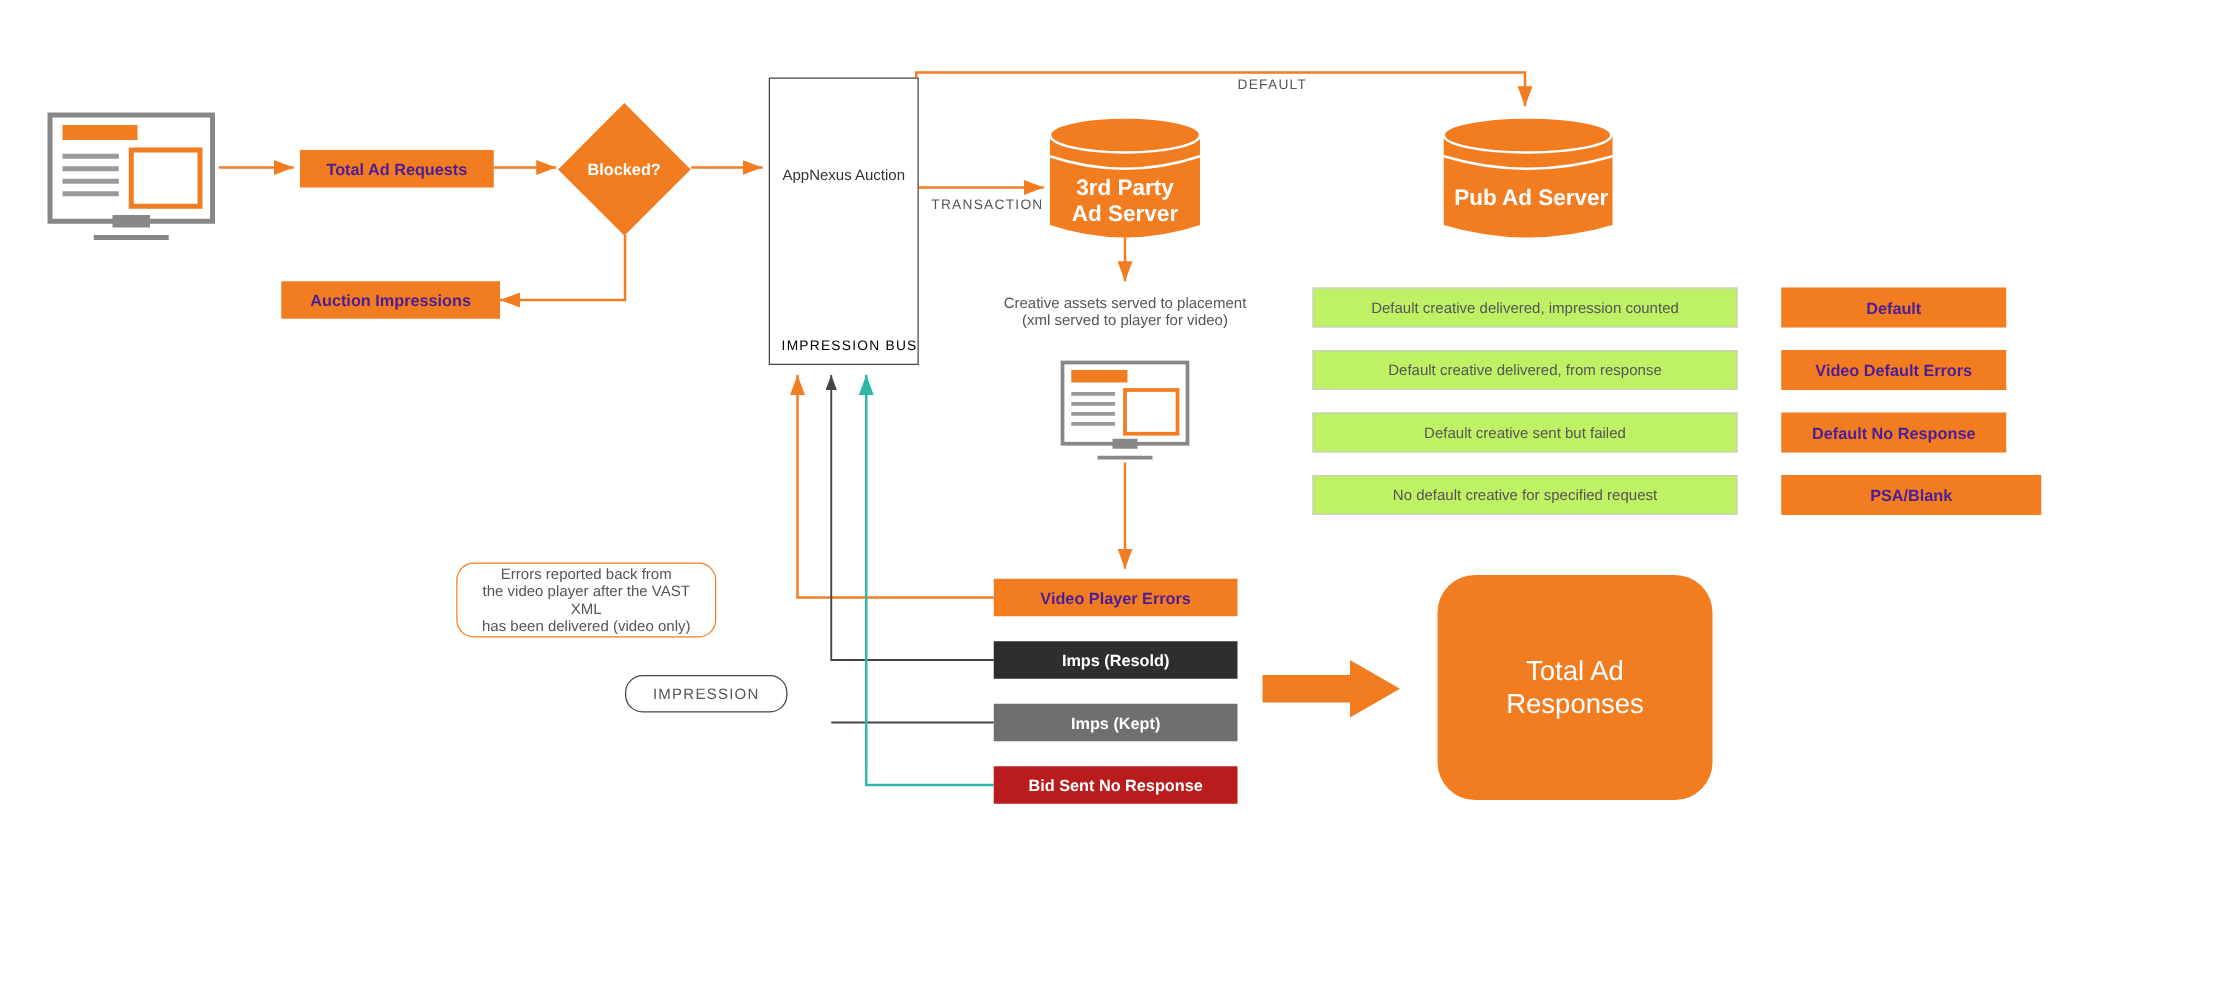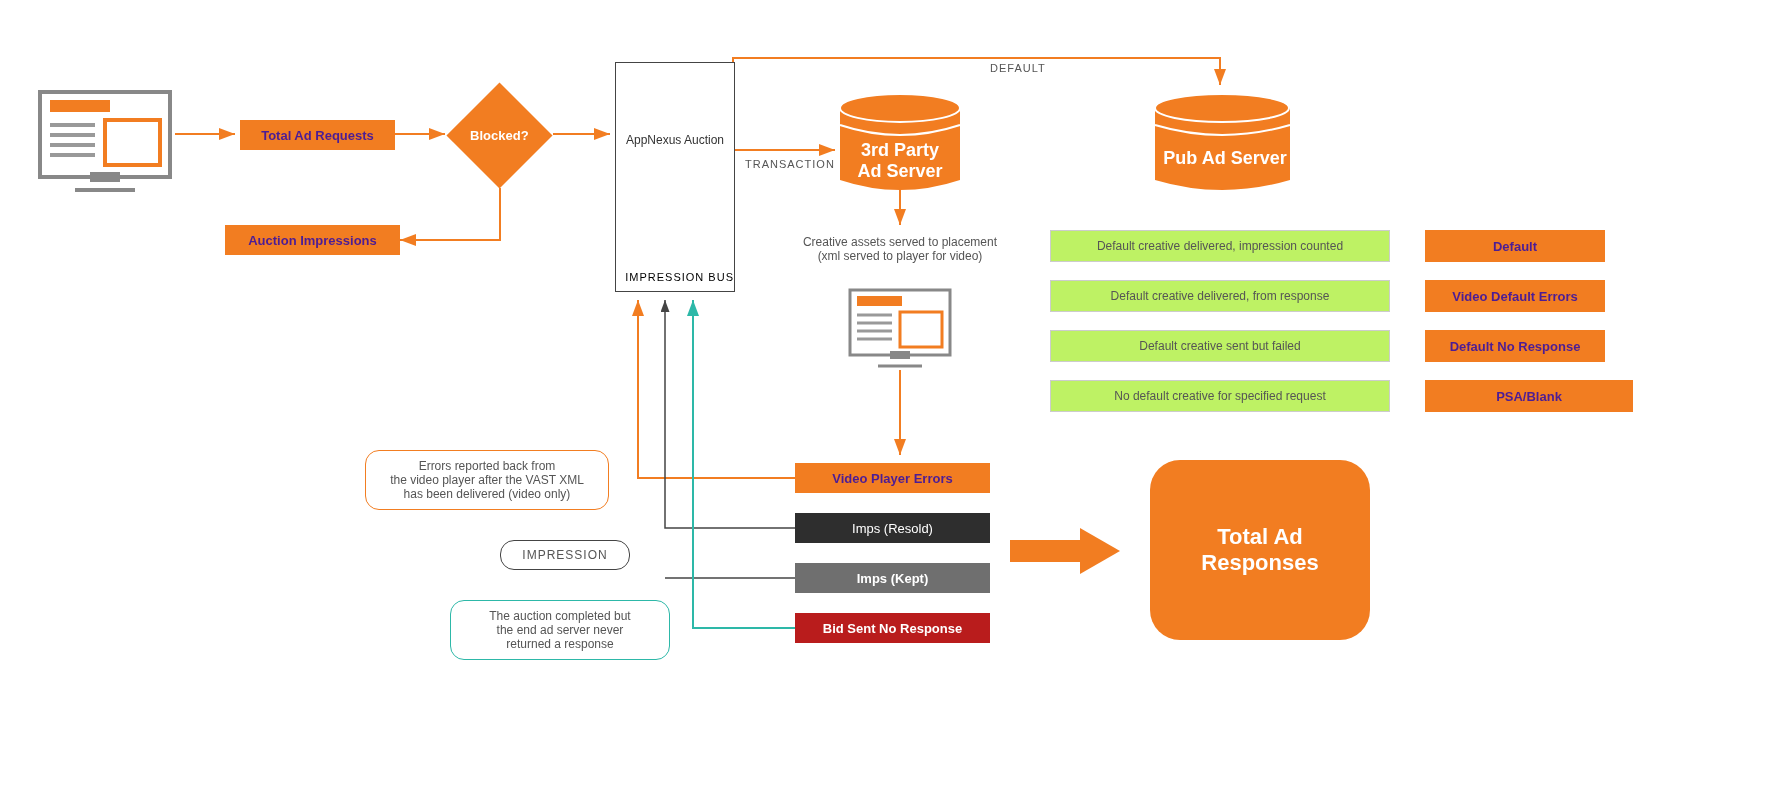--- a/index.html
+++ b/index.html
@@ -1,25 +1,25 @@
 <!DOCTYPE html>
 <html><head>
 <meta charset="utf-8">
 <style>
   html,body{margin:0;padding:0;background:#fff;font-family:Arial,Helvetica,sans-serif;font-size:13px;color:#333}
   .stage{position:relative;width:1776px;height:801px}
   svg{position:absolute;top:0;left:0}
   .box-orange{position:absolute;background:#f27d21;color:#4c1d95;display:flex;align-items:center;justify-content:center;font-weight:bold;padding:0 8px;box-sizing:border-box;text-align:center}
-  .box-dark{position:absolute;background:#2e2e2e;color:#fff;display:flex;align-items:center;justify-content:center;font-weight:normal}
+  .box-dark{position:absolute;background:#2e2e2e;color:#fff;display:flex;align-items:center;justify-content:center;font-weight:bold}
   .box-grey{position:absolute;background:#6f6f6f;color:#fff;display:flex;align-items:center;justify-content:center;font-weight:bold}
   .box-teal{position:absolute;background:#b91c1c;color:#fff;display:flex;align-items:center;justify-content:center;font-weight:bold}
   .box-outline{position:absolute;background:#bef264;border:1px solid #ccc;display:flex;align-items:center;justify-content:center;text-align:center;font-size:12px;color:#555;padding:4px 8px;box-sizing:border-box}
   .diamond{position:absolute;background:#f27d21;color:#fff;display:flex;align-items:center;justify-content:center;font-weight:bold;transform:rotate(45deg)}
   .diamond span{transform:rotate(-45deg)}
-  .big-round{position:absolute;background:#f27d21;color:#fff;display:flex;align-items:center;justify-content:center;border-radius:30px;font-size:22px;font-weight:bold;text-align:center}
+  .big-round{position:absolute;background:#f27d21;color:#fff;display:flex;align-items:center;justify-content:center;border-radius:30px;font-size:22px;font-weight:normal;text-align:center}
   .note{position:absolute;border-radius:14px;background:#fff;font-size:12px;color:#555;display:flex;align-items:center;justify-content:center;text-align:center;padding:8px 12px;box-sizing:border-box}
   .note-orange{border:1px solid #f27d21}
   .note-darkgrey{border:1px solid #444}
   .note-teal{border:1px solid #2db8a8}
   .label{position:absolute;font-size:11px;color:#555;letter-spacing:1px}
   .label-sm{position:absolute;font-size:12px;color:#555;text-align:center}
   .cyl-label{position:absolute;color:#fff;font-weight:bold;text-align:center;font-size:18px}
   .bus-box{position:absolute;border:1px solid #444;background:#fff}
   .bus-txt{position:absolute;font-size:11px;color:#000000;text-align:right;width:100%}
   .auction-txt{position:absolute;font-size:12px;color:#333;text-align:center;width:100%}
@@ -169,26 +169,23 @@
 <div class="box-dark" style="left:795px;top:513px;width:195px;height:30px">
       <span>Imps (Resold)</span>
     </div>
 <div class="box-grey" style="left:795px;top:563px;width:195px;height:30px">
       <span>Imps (Kept)</span>
     </div>
 <div class="box-teal" style="left:795px;top:613px;width:195px;height:30px">
       <span>Bid Sent No Response</span>
     </div>
 
-<div class="note note-orange" style="left:365px;top:450px;width:244px;height:60px;white-space:pre-line"><span>Errors reported back from
+<div class="note note-orange" style="left:365px;top:450px;width:208px;height:60px;white-space:pre-line"><span>Errors reported back from
 the video player after the VAST XML
 has been delivered (video only)</span></div>
 <div class="note note-darkgrey" style="left:500px;top:540px;width:130px;height:30px;letter-spacing:1px">
       <span>IMPRESSION</span>
     </div>
-<div class="note note-teal" style="left:450px;top:600px;width:220px;height:60px;white-space:pre-line"><span>The auction completed but
-the end ad server never
-returned a response</span></div>
 
 <div class="big-round" style="left:1150px;top:460px;width:220px;height:180px;white-space:pre-line"><span>Total Ad
 Responses</span></div>
 
 </div>
 
 </body></html>

